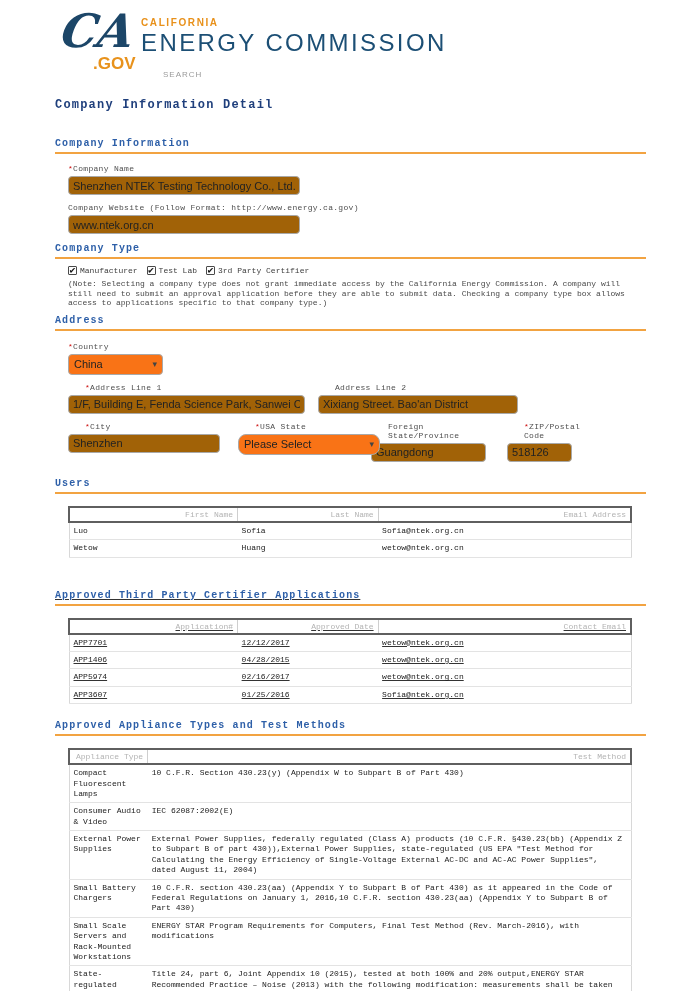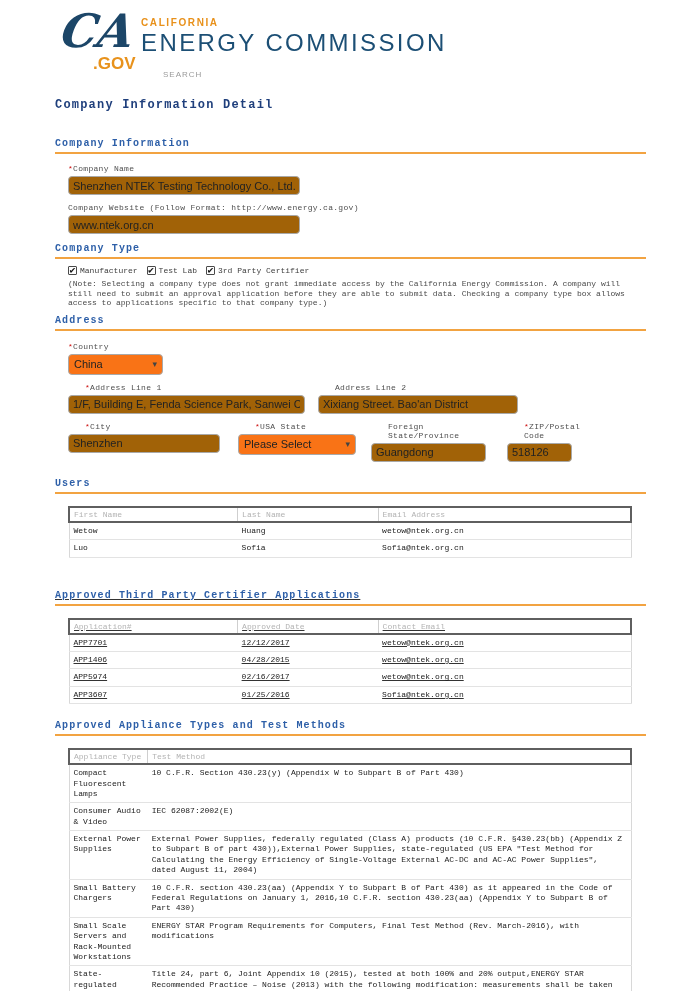--- a/index.html
+++ b/index.html
@@ -51,27 +51,27 @@
   .frow { display:flex; margin-top:8px; }
   .fcol .field-label { margin-left:30px; }
   .w-addr1 { width:250px; }
   .w-addr2 { width:213px; }
   .w-city { width:165px; margin-right:5px; }
   .w-state { width:131px; margin-right:2px; }
   .w-foreign { width:128px; margin-right:8px; }
   .w-zip { width:78px; }
   .w-addr1 input { width:237px; } .w-addr2 input { width:200px; }
   .w-city input { width:152px; } .w-foreign input { width:115px; } .w-zip input { width:65px; }
-  .w-state .select { width:118px; }
+  .w-state .select { width:142px;border-radius:8px; }
   .sel-country { width:95px; margin-top:0; }
 
   table { width:564px; margin:12px 0 0 13px; border-collapse:collapse; font-size:8px;
     color:#222; border:1px solid #d8d8d8; table-layout:fixed; background:#fff; }
   thead tr { border:2px solid #5f5f5f; }
-  th { color:#b3b3b3; font-weight:normal; text-align:left; padding:2px 4px;
+  th { color:#b3b3b3; font-weight:normal; text-align:right; padding:2px 4px;
     border-right:1px solid #cfcfcf; overflow:hidden; white-space:nowrap; }
   th:last-child { border-right:none; }
   td { padding:3px 4px; vertical-align:top; line-height:1.3; overflow:hidden; }
   tbody tr { border-bottom:1px solid #e3e3e3; }
   .t-users col:nth-child(1), .t-apps col:nth-child(1) { width:30%; }
   .t-users col:nth-child(2), .t-apps col:nth-child(2) { width:25%; }
   .t-users col:nth-child(3), .t-apps col:nth-child(3) { width:45%; }
   .t-appl col:nth-child(1) { width:14%; }
   .t-appl col:nth-child(2) { width:86%; }
 </style>
@@ -173,28 +173,28 @@
         </colgroup>
     <thead>
           <tr>
             <th>First Name</th>
             <th>Last Name</th>
             <th>Email Address</th>
           </tr>
         </thead>
         <tbody>
           <tr>
-            <td>Wetow</td>
-            <td>Huang</td>
-            <td>wetow@ntek.org.cn</td>
-          </tr>
-          <tr>
             <td>Luo</td>
             <td>Sofia</td>
             <td>Sofia@ntek.org.cn</td>
+          </tr>
+          <tr>
+            <td>Wetow</td>
+            <td>Huang</td>
+            <td>wetow@ntek.org.cn</td>
           </tr>
         </tbody>
       </table>
   </section>
 
   <section class="s-apps">
     <h2>Approved Third Party Certifier Applications</h2>
     <table class="t-apps">
       <colgroup>
           <col>

